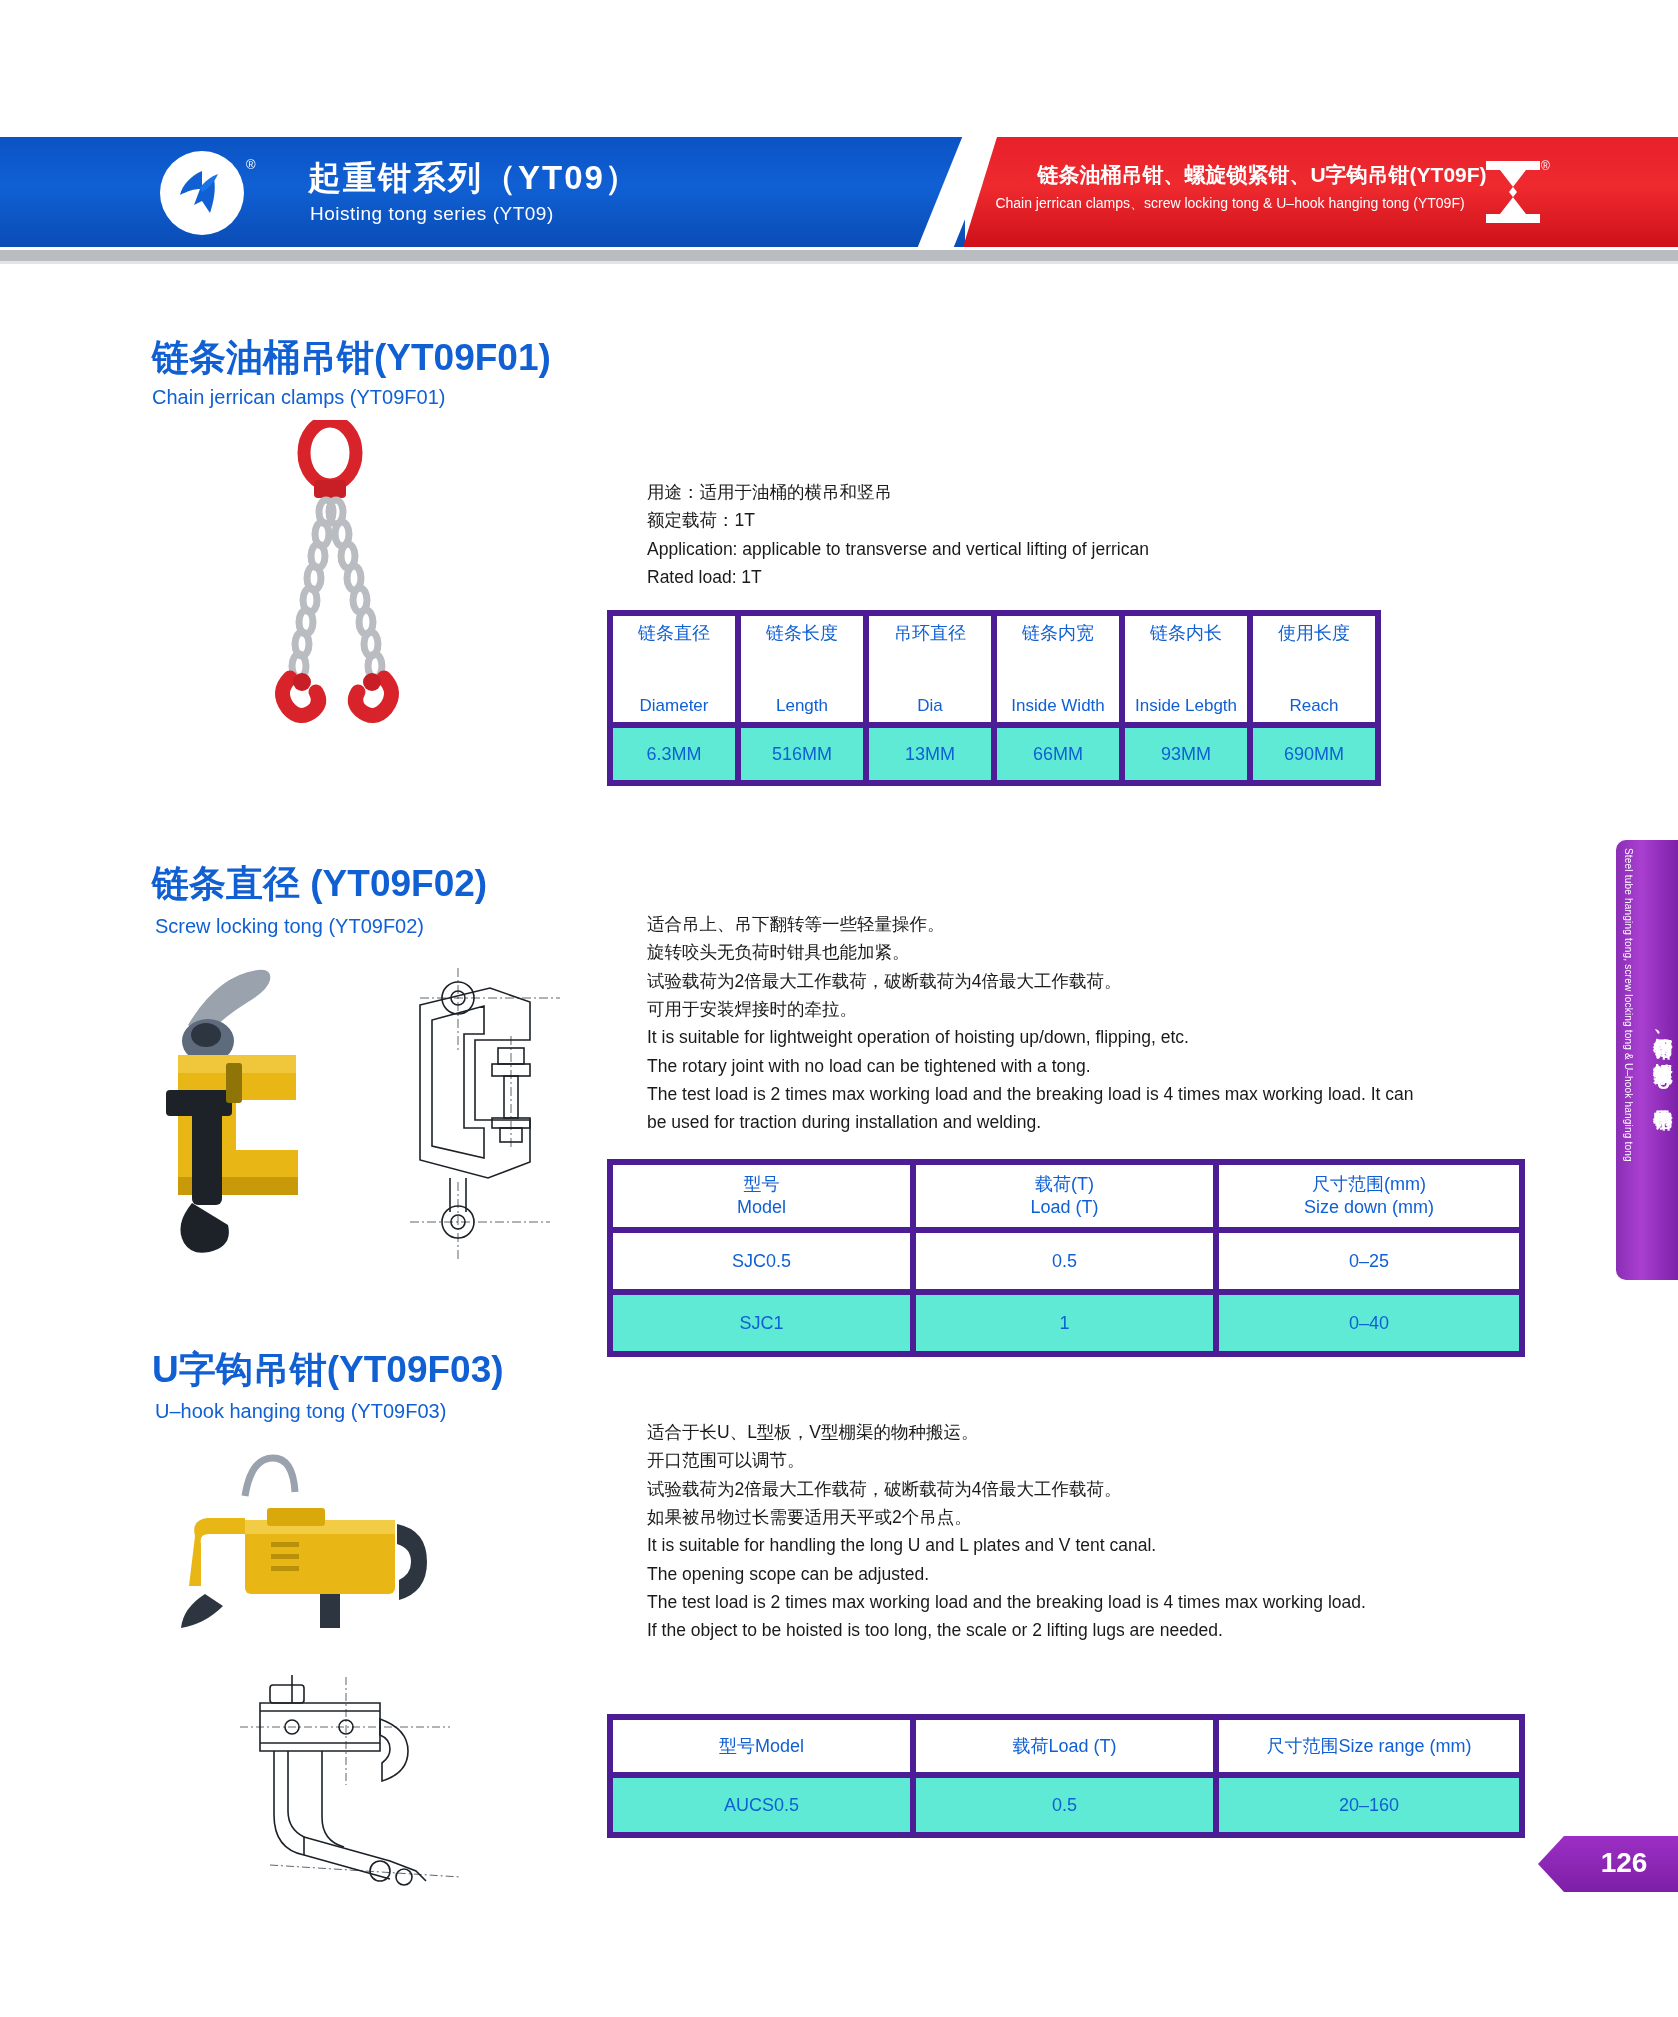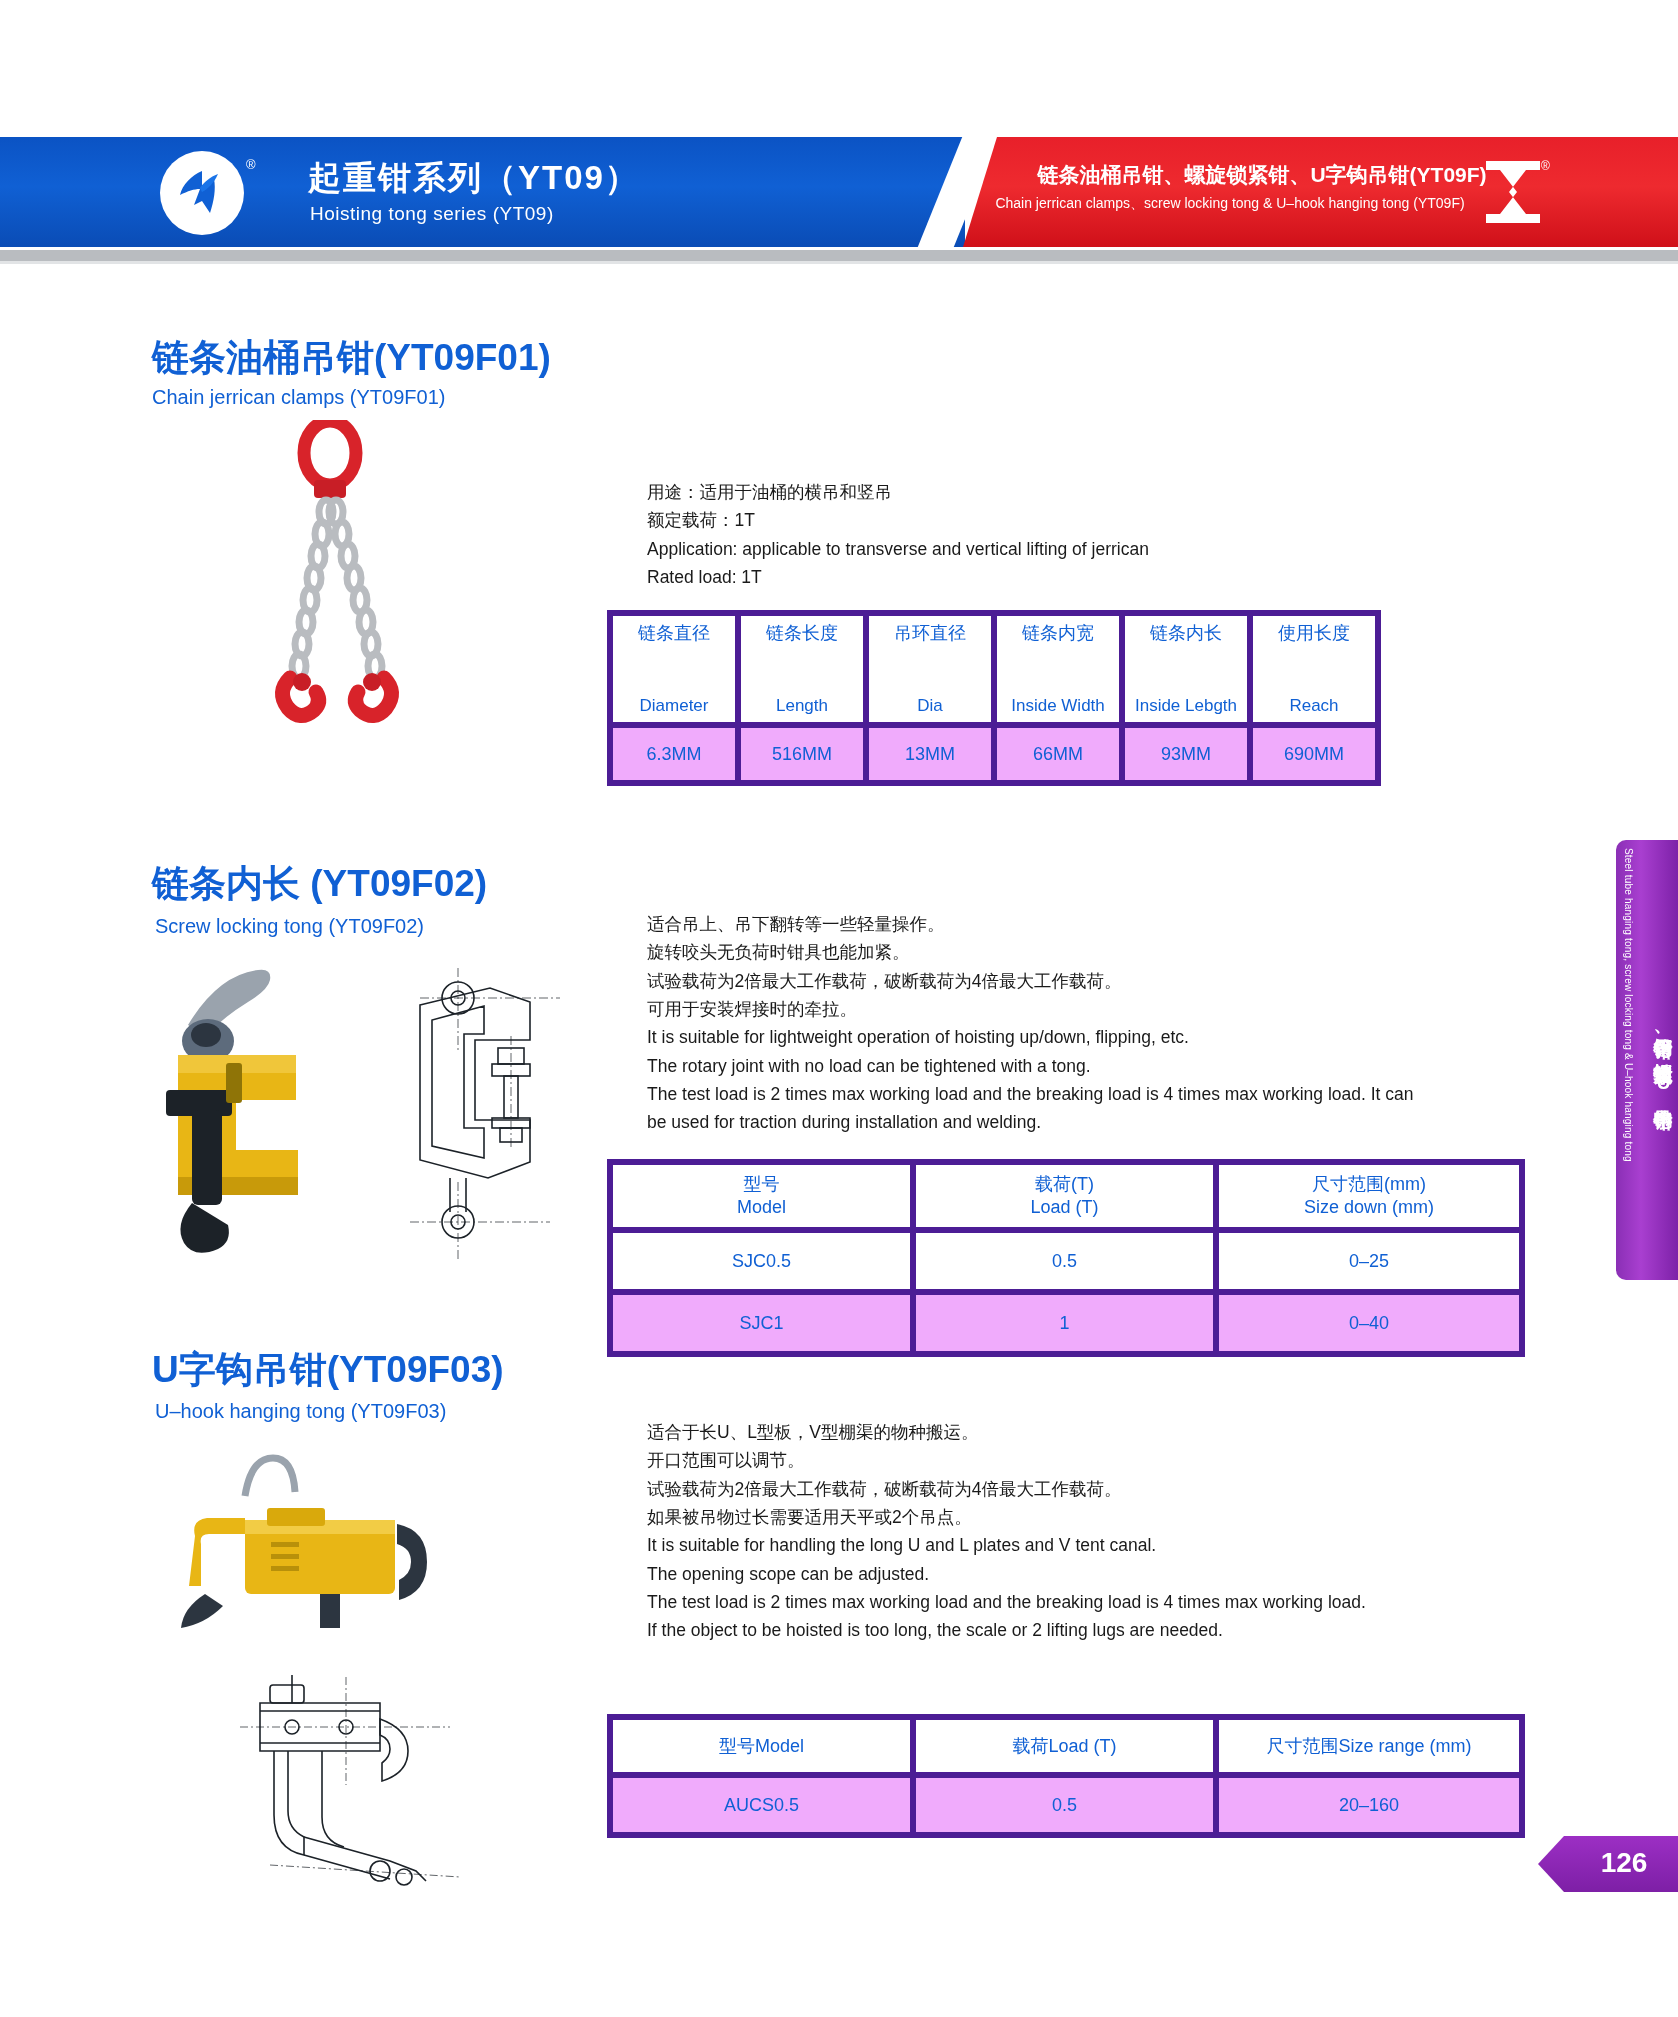--- a/index.html
+++ b/index.html
@@ -172,21 +172,21 @@
   table.spec th, table.spec td {
     border: 6px solid #4c1d95;
     text-align: center;
     color: #1060d4;
     font-size: 18px;
     font-weight: normal;
     padding: 0;
   }
   table.spec th { background: #ffffff; }
   table.spec td { background: #ffffff; }
-  table.spec tr.alt td { background: #f0abfc; }
+  table.spec tr.alt td { background: #5eead4; }
 
   
   #table1 { left: 607px; top: 610px; }
   #table1 th { height: 96px; width: 122px; line-height: 1.9; }
   #table1 td { height: 52px; }
   #table1 .th-cn { display: block; font-size: 18px; }
   #table1 .th-en { display: block; font-size: 17px; margin-top: 40px; }
 
   
   #table2 { left: 607px; top: 1159px; }
@@ -385,21 +385,21 @@
       <td>6.3MM</td>
       <td>516MM</td>
       <td>13MM</td>
       <td>66MM</td>
       <td>93MM</td>
       <td>690MM</td>
     </tr>
   </tbody>
 </table>
 
-<div class="sec-title-cn" style="left:152px; top:859px;">链条内长 (YT09F02)</div>
+<div class="sec-title-cn" style="left:152px; top:859px;">链条直径 (YT09F02)</div>
 <div class="sec-title-en" style="left:155px; top:915px;">Screw locking tong (YT09F02)</div>
 
 <div class="art" style="left:148px; top:955px; width:240px; height:330px;">
   <svg width="240" height="330" viewBox="0 0 240 330">
     <path d="M40 70 q30 -50 70 -55 q14 -2 12 10 q-2 10 -22 22 q-26 16 -42 34 Z" fill="#9aa3ad"></path>
     <ellipse cx="60" cy="86" rx="26" ry="22" fill="#5d6b7c"></ellipse>
     <ellipse cx="58" cy="80" rx="15" ry="12" fill="#2c3540"></ellipse>
     <path d="M30 100 L148 100 L148 145 L88 145 L88 195 L150 195 L150 240 L30 240 Z" fill="#e8b615"></path>
     <path d="M30 100 L148 100 L148 118 L30 118 Z" fill="#f0c63a"></path>
     <path d="M30 222 L150 222 L150 240 L30 240 Z" fill="#c89a0a"></path>

